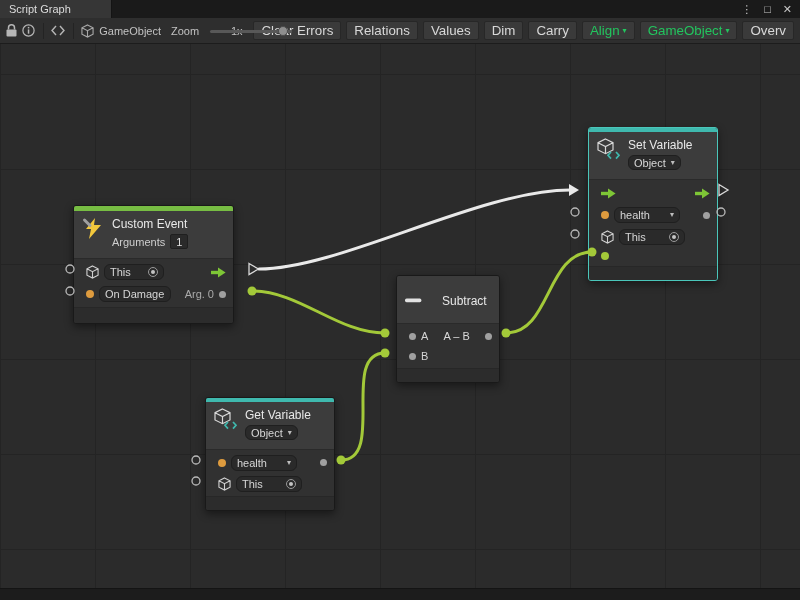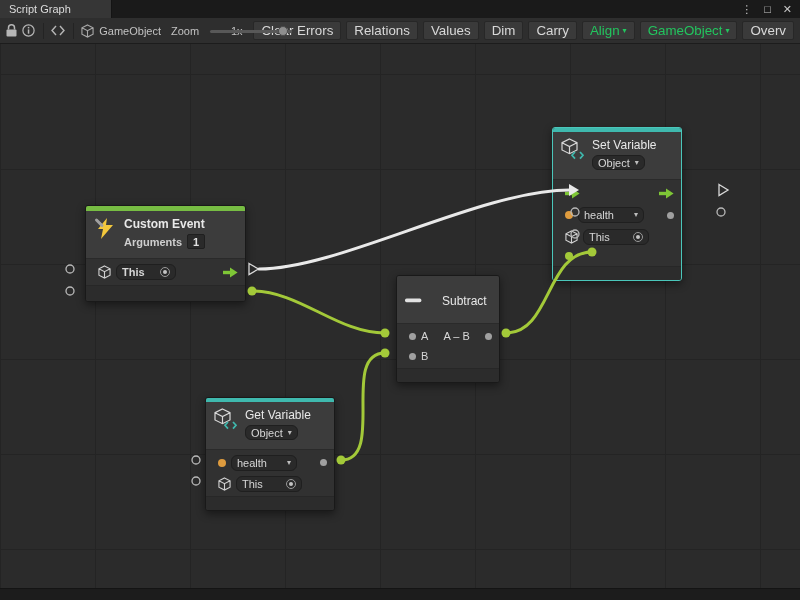--- a/index.html
+++ b/index.html
@@ -146,21 +146,21 @@
         <span>GameObject</span>
         <span class="caret">▾</span>
       </button>
     <button class="tb-btn">
         <span>Overv</span>
       </button>
   </div>
 
   <div class="canvas">
 
-    <div class="node" style="left:85px; top:161px; width:161px;font-weight:bold;">
+    <div class="node" style="left:73px; top:161px; width:161px;">
       <div class="node-topbar green"></div>
       <div class="node-header" style="height:48px">
         <span>
           <svg class="icon" width="23" height="23" viewBox="0 0 23 23">
             <polygon points="13,1 4,12 9,12 7,22 19,8 12,8" fill="#F3C83C"></polygon>
             <path d="M2.5 3 L8 8.5" stroke="#a0a0a0" stroke-width="3" stroke-linecap="round"></path>
           </svg>
         </span>
         <div>
           <div class="node-title">Custom Event</div>
@@ -182,20 +182,29 @@
             <span class="spacer"></span>
             <span class="target"></span>
           </span>
           <span class="spacer"></span>
           <span>
             <svg class="icon" width="15" height="11" viewBox="0 0 15 11">
                 <rect x="0" y="3.8" width="7" height="3.4" fill="#7EC636"></rect>
                 <polygon points="7,0.4 14.6,5.5 7,10.6" fill="#7EC636"></polygon>
               </svg>
           </span>
+        </div>
+        <div class="port-row" style="height:22px">
+          <span class="dot orange"></span>
+          <span class="field" style="width:72px">
+            <span>On Damage</span>
+          </span>
+          <span class="spacer"></span>
+          <span class="muted">Arg. 0</span>
+          <span class="dot gray"></span>
         </div>
       </div>
       <div class="node-footer" style="height:16px"></div>
     </div>
 
     <div class="node" style="left:396px; top:231px; width:104px;">
       <div class="node-header" style="height:48px; align-items:center;gap:20px;">
         <span>
           <svg class="icon" width="17" height="5" viewBox="0 0 17 5">
               <rect x="0" y="0.6" width="16.4" height="3.6" rx="1.6" fill="#e2e2e2"></rect>
@@ -257,21 +266,21 @@
           <span class="field" style="width:66px">
             <span>This</span>
             <span class="spacer"></span>
             <span class="target"></span>
           </span>
         </div>
       </div>
       <div class="node-footer" style="height:14px"></div>
     </div>
 
-    <div class="node selected" style="left:552px; top:83px; width:130px;">
+    <div class="node selected" style="left:588px; top:83px; width:130px;">
       <div class="node-topbar teal"></div>
       <div class="node-header" style="height:48px">
         <span>
           <svg class="icon" width="24" height="22" viewBox="0 0 24 22">
             <path d="M8.5 1 L16 4.7 V12 L8.5 15.7 L1 12 V4.7 Z M1 4.7 L8.5 8.5 L16 4.7 M8.5 8.5 V15.7" fill="none" stroke="#d8d8d8" stroke-width="1.2"></path>
             <path d="M14 14 L11 17.3 L14 20.6 M19 14 L22 17.3 L19 20.6" fill="none" stroke="#3FB9AE" stroke-width="1.7"></path>
           </svg>
         </span>
         <div>
           <div class="node-title">Set Variable</div>

